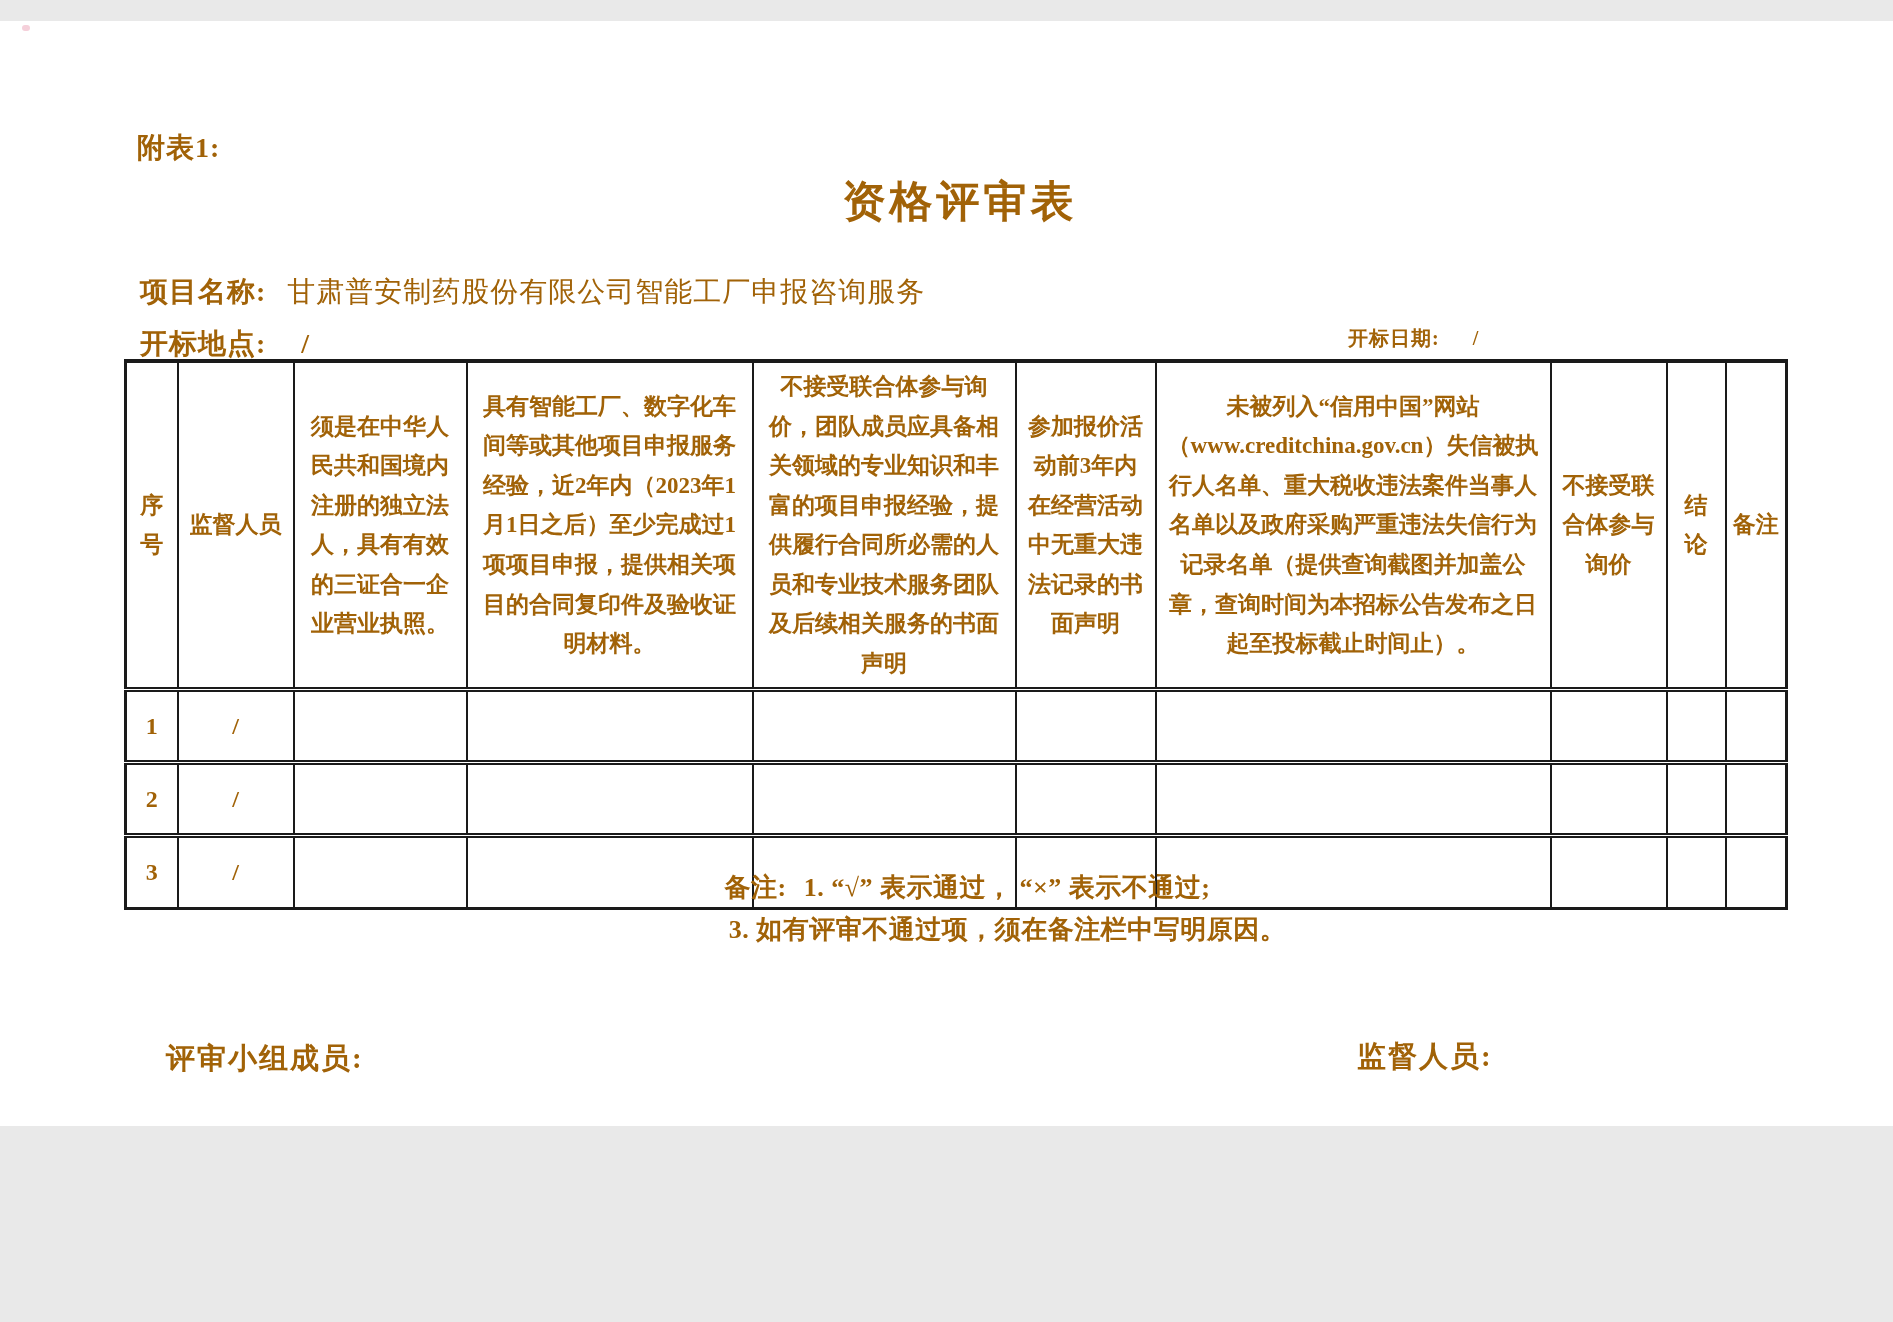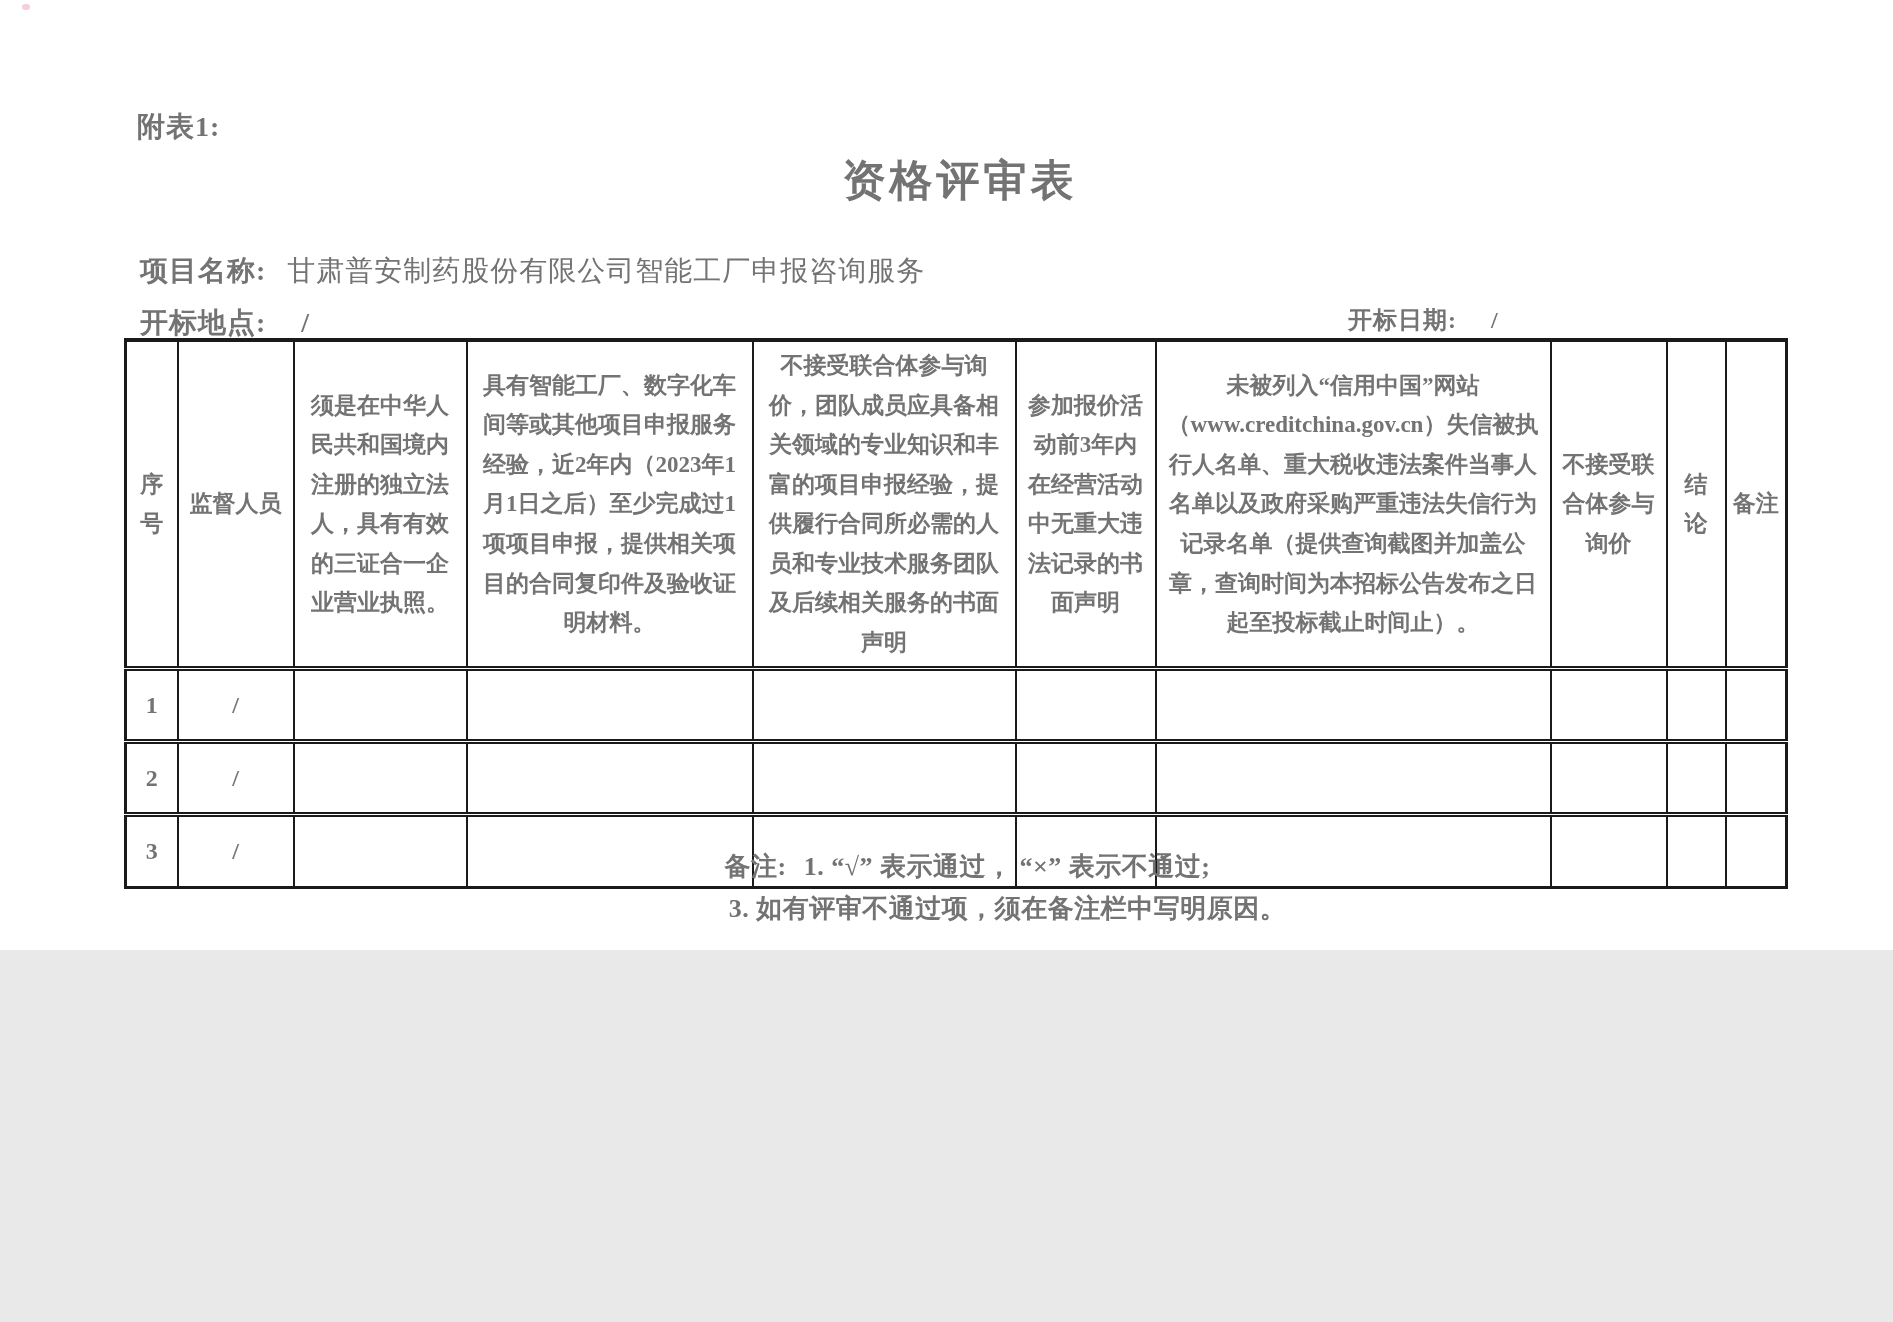--- a/index.html
+++ b/index.html
@@ -1,40 +1,41 @@
 <!DOCTYPE html>
 <html><head>
 <meta charset="utf-8">
 <style>
   html, body { margin: 0; padding: 0; background: #e9e9e9; }
   .page {
     position: relative;
     width: 1893px;
-    height: 950px;
+    height: 1105px;
     background: #ffffff;
     overflow: hidden;
     font-family: "Liberation Serif", "DejaVu Serif", serif;
-    color: #737373;
+    color: #a16207;
+    margin-top: 21px;
   }
   .speck {
     position: absolute; left: 22px; top: 4px;
     width: 8px; height: 6px; border-radius: 3px;
     background: rgba(226, 120, 150, 0.35);
   }
   .attachment {
     position: absolute; left: 137px; top: 108px;
     font-size: 28px; font-weight: 600; letter-spacing: 1px;
   }
   .doc-title {
     position: absolute; left: 0; top: 152px; width: 1920px;
     text-align: center; font-size: 43px; font-weight: 700; letter-spacing: 4px;
   }
   .meta-line1 { position: absolute; left: 140px; top: 252px; font-size: 28px; }
   .meta-line2 { position: absolute; left: 140px; top: 304px; font-size: 28px; }
-  .meta-date  { position: absolute; left: 1348px; top: 304px; font-size: 24px; }
+  .meta-date  { position: absolute; left: 1348px; top: 304px; font-size: 20px; }
   .meta-label { font-weight: 700; letter-spacing: 1px; }
   .meta-value { font-weight: 400; margin-left: 14px; letter-spacing: 1px; }
   .slash-value { font-weight: 600; margin-left: 28px; }
 
   table.review {
     position: absolute; left: 124px; top: 338px;
     width: 1661px; border-collapse: collapse; table-layout: fixed;
     border: 3px solid #1a1a1a; border-top-width: 4px;
   }
   table.review th, table.review td {

